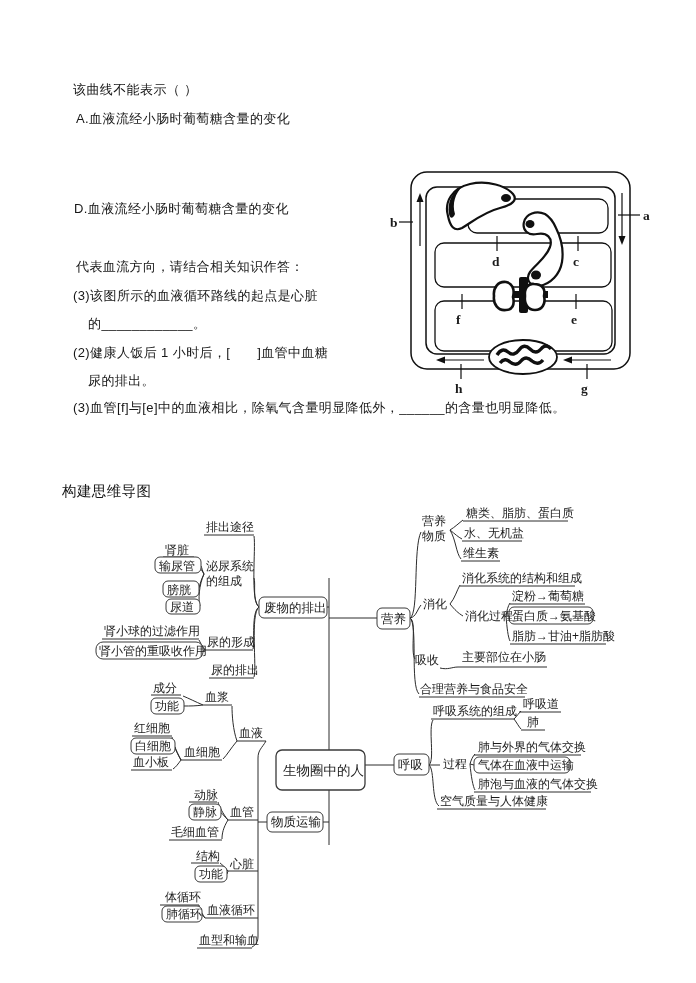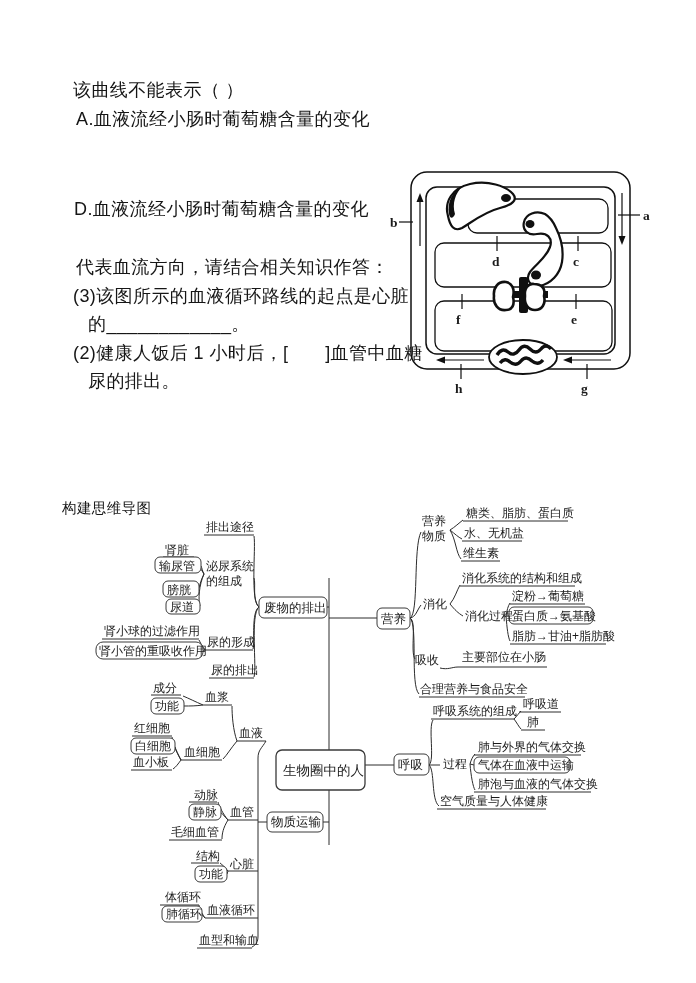--- a/index.html
+++ b/index.html
@@ -2,24 +2,24 @@
 <html><head>
 <meta charset="utf-8">
 <style>
   html,body{margin:0;padding:0;background:#e8e8e8;}
   .page{
     position:relative;width:696px;height:983px;background:#ffffff;
     font-family:"Liberation Sans","DejaVu Sans",sans-serif;
     color:#161616;overflow:hidden;margin:0 auto;
   }
   .docline{
-    position:absolute;white-space:nowrap;font-size:18px;line-height:18px;
+    position:absolute;white-space:nowrap;font-size:13px;line-height:18px;
     color:#161616;letter-spacing:0.4px;
   }
-  .mmtitle{font-size:14.5px;margin-top:17px;}
+  .mmtitle{font-size:14.5px;}
   svg{position:absolute;left:0;top:0;}
   svg text{
     font-family:"Liberation Sans","DejaVu Sans",sans-serif;
     fill:#1b1b1b;font-size:12px;
   }
   text.mm-big{font-size:13.5px;}
   text.mm-br{font-size:12.5px;}
   text.dletter{font-family:"Liberation Serif","DejaVu Serif",serif;font-weight:bold;font-size:13.5px;}
   .u{stroke:#2c2c2c;stroke-width:1;fill:none;}
   .conn{stroke:#2c2c2c;stroke-width:1;fill:none;}
@@ -288,15 +288,16 @@
   </svg>
 
   <div class="docline" style="left:73px;top:81px">该曲线不能表示（  ）</div>
   <div class="docline" style="left:76px;top:110px">A.血液流经小肠时葡萄糖含量的变化</div>
   <div class="docline" style="left:74px;top:200px">D.血液流经小肠时葡萄糖含量的变化</div>
   <div class="docline" style="left:76px;top:258px">代表血流方向，请结合相关知识作答：</div>
   <div class="docline" style="left:73px;top:287px">(3)该图所示的血液循环路线的起点是心脏</div>
   <div class="docline" style="left:88px;top:315px">的____________。</div>
   <div class="docline" style="left:73px;top:344px">(2)健康人饭后 1 小时后，[　　]血管中血糖</div>
   <div class="docline" style="left:88px;top:372px">尿的排出。</div>
+  <div class="docline" style="left:73px;top:399px">(3)血管[f]与[e]中的血液相比，除氧气含量明显降低外，______的含量也明显降低。</div>
   <div class="docline mmtitle" style="left:62px;top:482px">构建思维导图</div>
 
 </div>
 
 </body></html>

